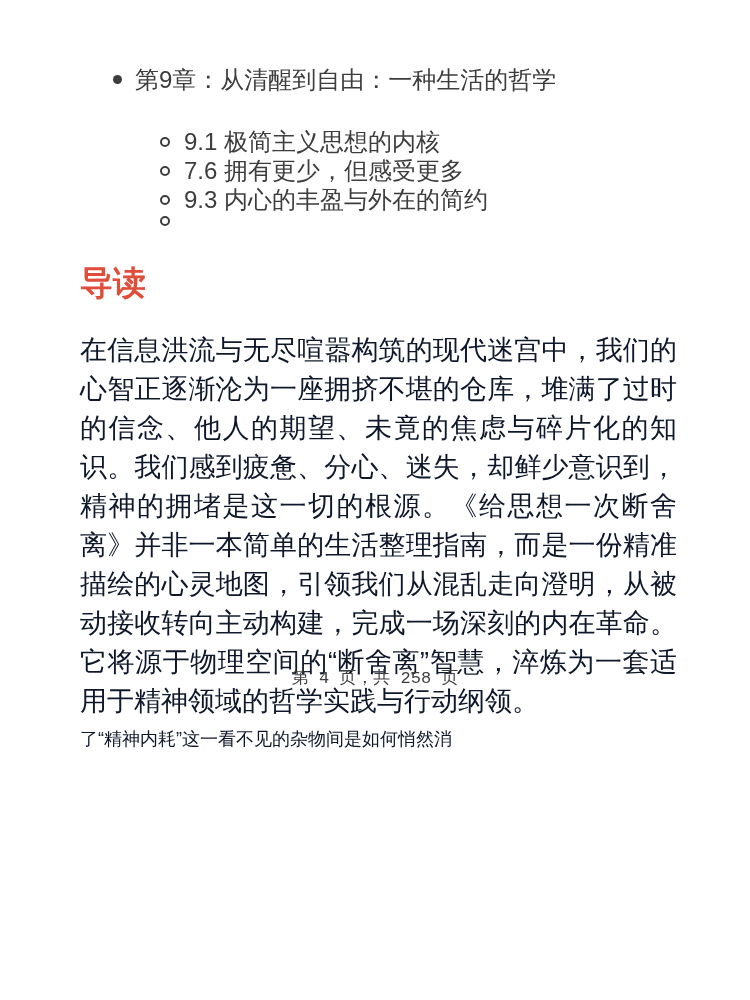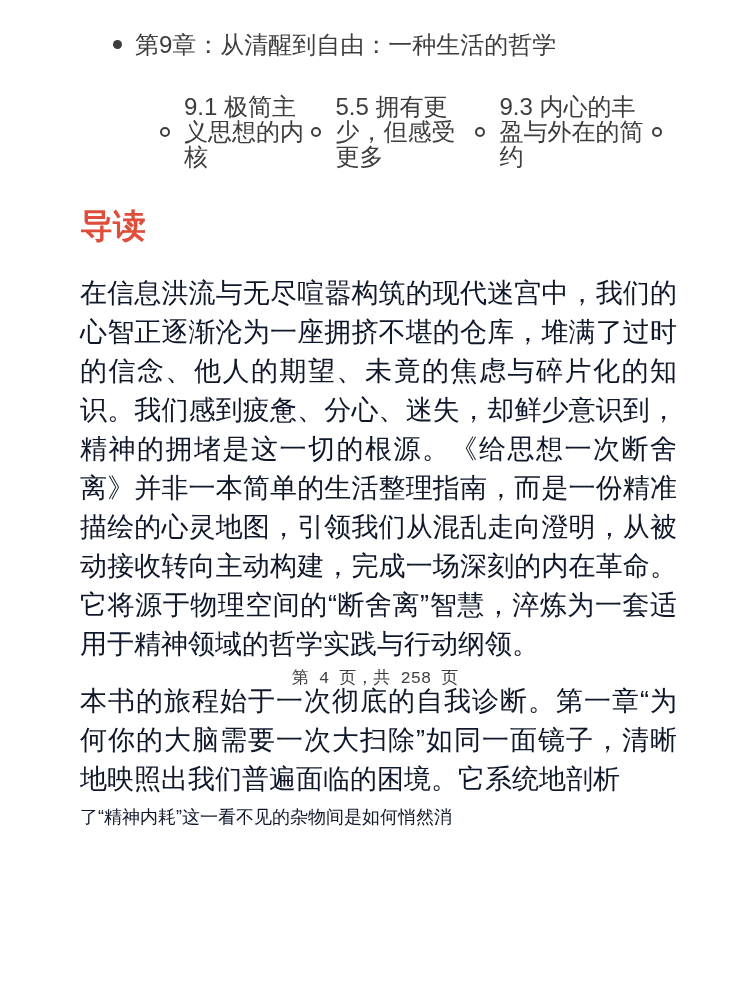--- a/index.html
+++ b/index.html
@@ -12,21 +12,21 @@
     height: 1000px;
     position: relative;
     overflow: hidden;
     font-family: "Liberation Sans", sans-serif;
     color: #3d3d3d;
   }
   .page {
     box-sizing: border-box;
     width: 750px;
     height: 721px;
-    padding: 30px 74px 0 80px;
+    padding: 65px 74px 0 80px;
     position: relative;
   }
   
   .toc-row {
     display: flex;
     align-items: center;
   }
   .toc-chapter {
     padding-left: 33px;
     font-size: 24px;
@@ -37,21 +37,21 @@
     height: 9px;
     border-radius: 50%;
     background: #3d3d3d;
     margin-right: 13px;
     flex: none;
   }
   .toc-sub {
     margin-top: 35px;
     padding-left: 80px;
     display: flex;
-    flex-direction: row;
+    flex-direction: column;
     gap: 4px;
   }
   .toc-sub .toc-row {
     font-size: 24px;
     line-height: 25px;
   }
   .bullet-circle {
     box-sizing: border-box;
     width: 10px;
     height: 10px;
@@ -110,35 +110,34 @@
       <span class="bullet-disc"></span>
       <span>第9章：从清醒到自由：一种生活的哲学</span>
     </div>
     <div class="toc-sub">
       <div class="toc-row">
         <span class="bullet-circle"></span>
         <span>9.1 极简主义思想的内核</span>
       </div>
       <div class="toc-row">
         <span class="bullet-circle"></span>
-        <span>5.5 拥有更少，但感受更多</span>
+        <span>7.6 拥有更少，但感受更多</span>
       </div>
       <div class="toc-row">
         <span class="bullet-circle"></span>
         <span>9.3 内心的丰盈与外在的简约</span>
       </div>
       <div class="toc-row">
         <span class="bullet-circle"></span>
       </div>
     </div>
   </div>
 
   <h2 class="section-heading">导读</h2>
 
   <p class="para first">在信息洪流与无尽喧嚣构筑的现代迷宫中，我们的心智正逐渐沦为一座拥挤不堪的仓库，堆满了过时的信念、他人的期望、未竟的焦虑与碎片化的知识。我们感到疲惫、分心、迷失，却鲜少意识到，精神的拥堵是这一切的根源。《给思想一次断舍离》并非一本简单的生活整理指南，而是一份精准描绘的心灵地图，引领我们从混乱走向澄明，从被动接收转向主动构建，完成一场深刻的内在革命。它将源于物理空间的“断舍离”智慧，淬炼为一套适用于精神领域的哲学实践与行动纲领。</p>
 
-  <p class="para second">本书的旅程始于一次彻底的自我诊断。第一章“为何你的大脑需要一次大扫除”如同一面镜子，清晰地映照出我们普遍面临的困境。它系统地剖析</p>
 
   <p class="para tail">了“精神内耗”这一看不见的杂物间是如何悄然消</p>
 
   <div class="page-footer">第 4 页，共 258 页</div>
 
 </div>
 
 </body></html>

